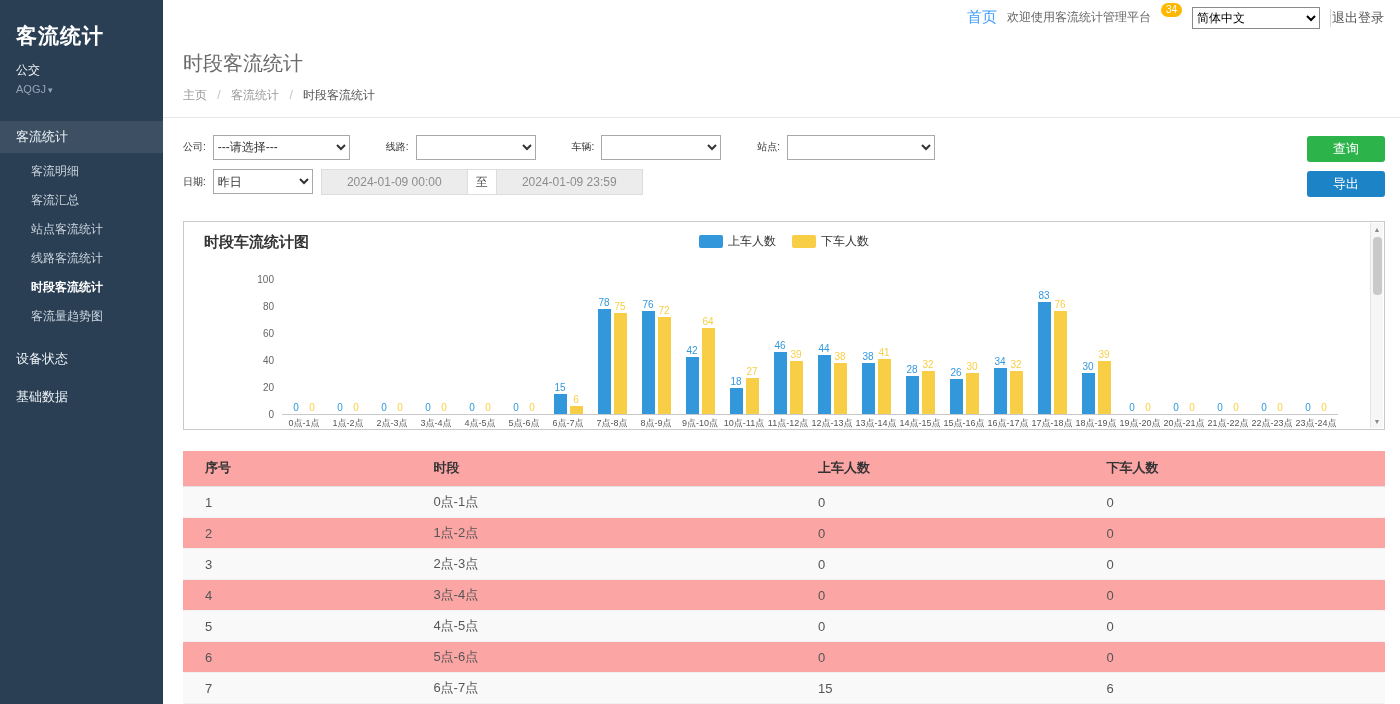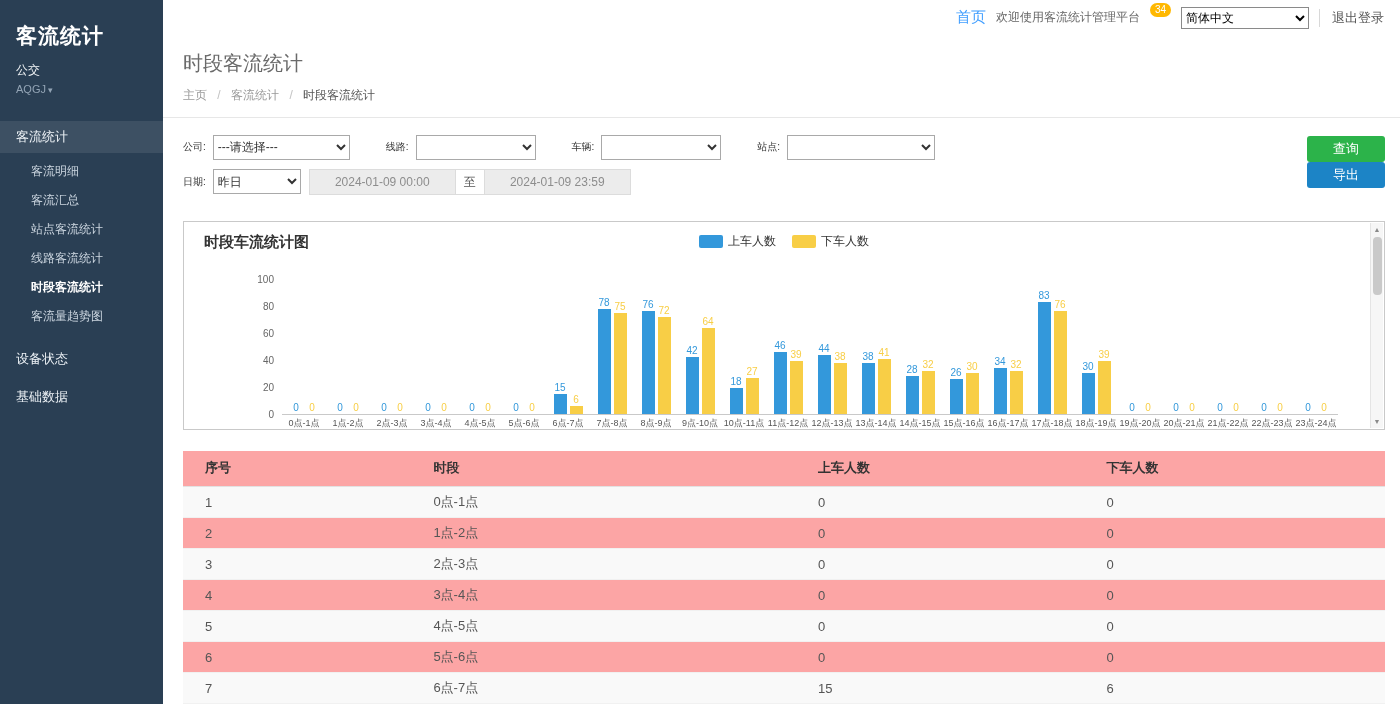--- a/index.html
+++ b/index.html
@@ -23,44 +23,44 @@
 
   
   .main { flex:1; display:flex; flex-direction:column; background:#fff; overflow:hidden; }
   .topbar { height:41px; display:flex; align-items:center; justify-content:flex-end;
     padding:0 16px; gap:10px; background:#fff; }
   .home-link { color:#409eff; font-size:15px; cursor:pointer; }
   .welcome { color:#666; font-size:12px; }
   .badge { background:#ffb800; color:#fff; font-size:10px; line-height:14px;
     padding:0 5px; border-radius:8px; transform:translateY(-8px); display:inline-block; }
   .lang-select { font-size:12px; height:22px; width:128px; border:1px solid #8a8a8a; background:#fff; }
-  .logout { font-size:13px; color:#555; padding-left:12px; border-left:1px solid #d8d8d8; cursor:pointer; }
+  .logout { font-size:13px; color:#555; padding-left:1px; border-left:1px solid #d8d8d8; cursor:pointer; }
 
   .page-header { padding:14px 0 13px 20px; border-bottom:1px solid #e7e7e7; }
   .page-title { font-size:20px; font-weight:400; color:#6a6a6a; }
   .breadcrumb { margin-top:10px; font-size:12px; color:#999; }
   .breadcrumb .sep { margin:0 7px; color:#c2c2c2; }
   .breadcrumb .crumb { cursor:pointer; }
   .breadcrumb .crumb.current { color:#555; cursor:default; }
 
   
   .filter-bar { margin:17px 15px 0 20px; position:relative; min-height:72px; }
   .filter-row { display:flex; align-items:center; }
   .filter-row + .filter-row { margin-top:9px; }
   .f-label { font-size:10px; color:#333; margin-right:7px; }
   .f-group { display:flex; align-items:center; }
   .f-group + .f-group { margin-left:36px; }
   select.f-select { height:25px; font-size:12px; color:#333; border:1px solid #a9a9a9; background:#fff; }
-  .w137 { width:137px; } .w120 { width:120px; } .w148 { width:148px; } .w100 { width:88px; }
+  .w137 { width:137px; } .w120 { width:120px; } .w148 { width:148px; } .w100 { width:100px; }
   .date-range { display:flex; align-items:center; margin-left:8px; }
   .date-input { width:147px; height:26px; background:#ececec; border:1px solid #dcdcdc;
     color:#8d8d8d; font-size:12px; text-align:center; }
   .to-box { width:28px; height:26px; background:#fff; border:1px solid #dcdcdc; border-left:none;
     border-right:none; font-size:12px; color:#555; text-align:center; line-height:24px; }
-  .filter-actions { position:absolute; right:0; top:1px; display:flex; flex-direction:column; }
+  .filter-actions { position:absolute; right:0; top:1px; display:flex; flex-direction:column; gap:9px; }
   .btn { width:78px; height:26px; border:none; border-radius:3px; color:#fff; font-size:13px; cursor:pointer; }
 
   
   .chart-card { margin:14px 15px 0 20px; height:240px; background:#fff;
     border:1px solid #c9c9c9; position:relative; overflow:hidden; }
   .chart-header { padding:11px 20px 0; position:relative; }
   .chart-title { font-size:15px; font-weight:bold; color:#333; }
   .legend { position:absolute; left:50%; transform:translateX(-50%); top:11px;
     display:flex; gap:16px; font-size:12px; color:#333; align-items:center; }
   .legend-item { display:flex; align-items:center; cursor:pointer; }

